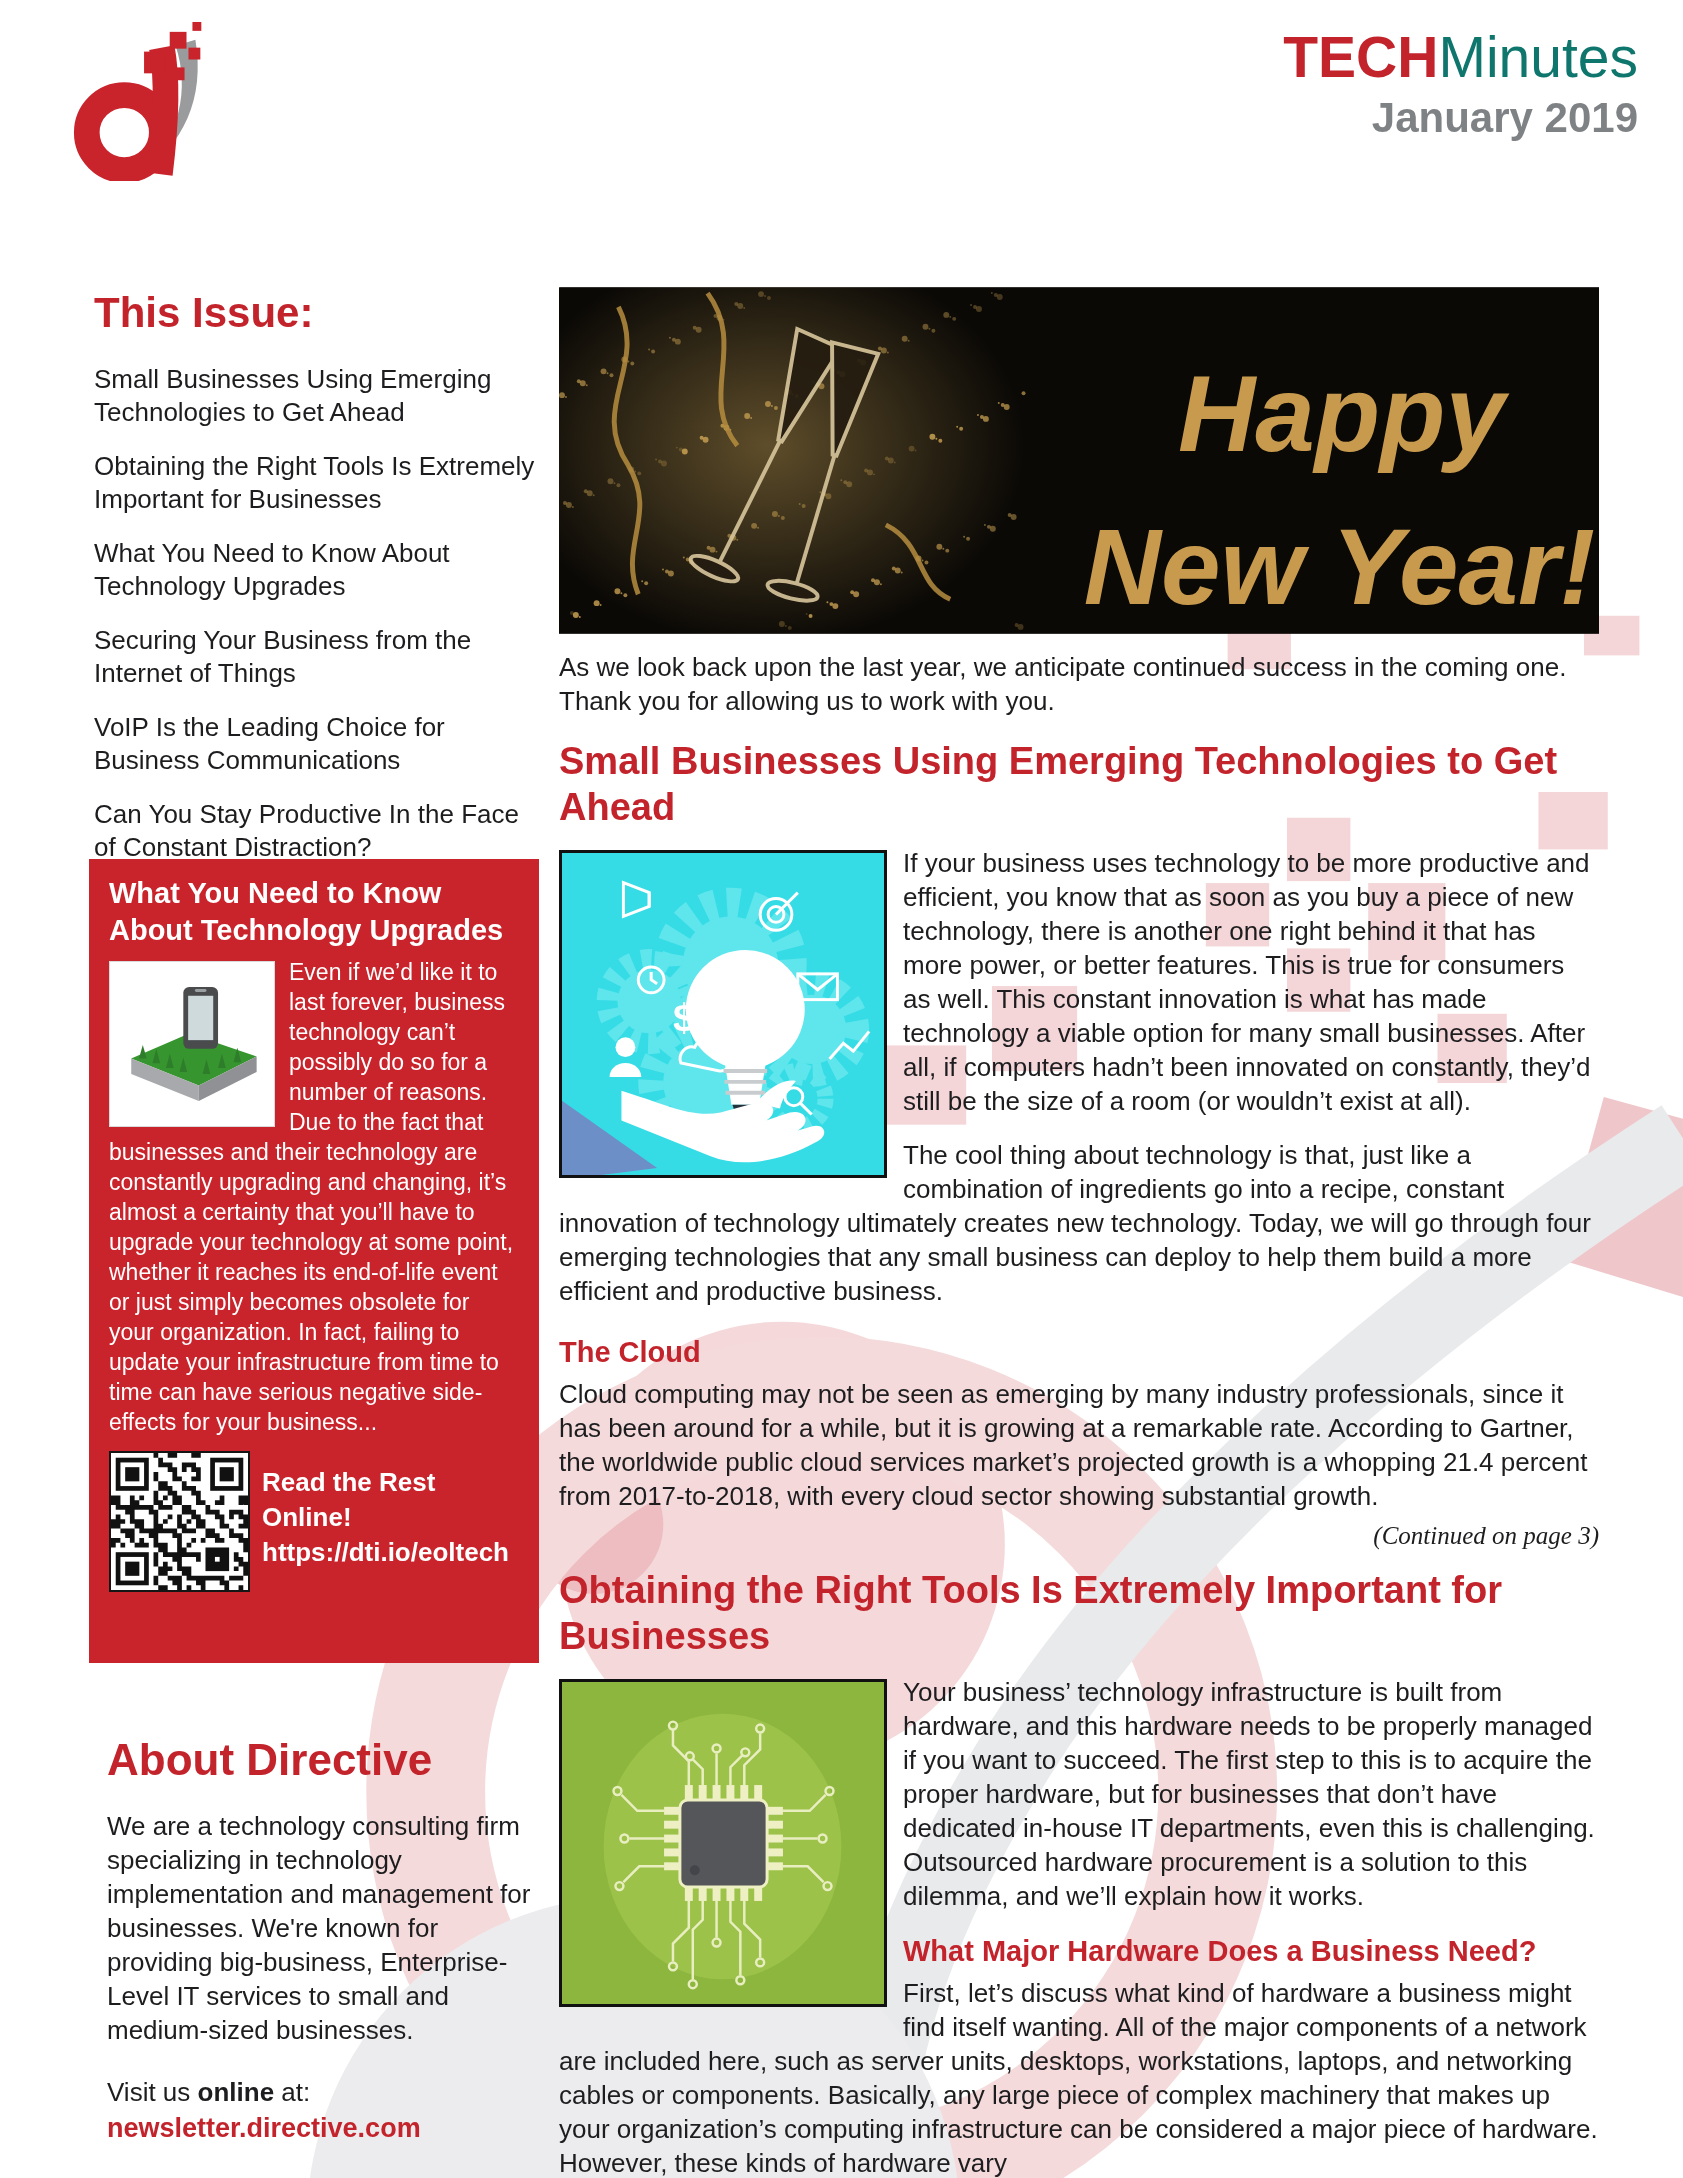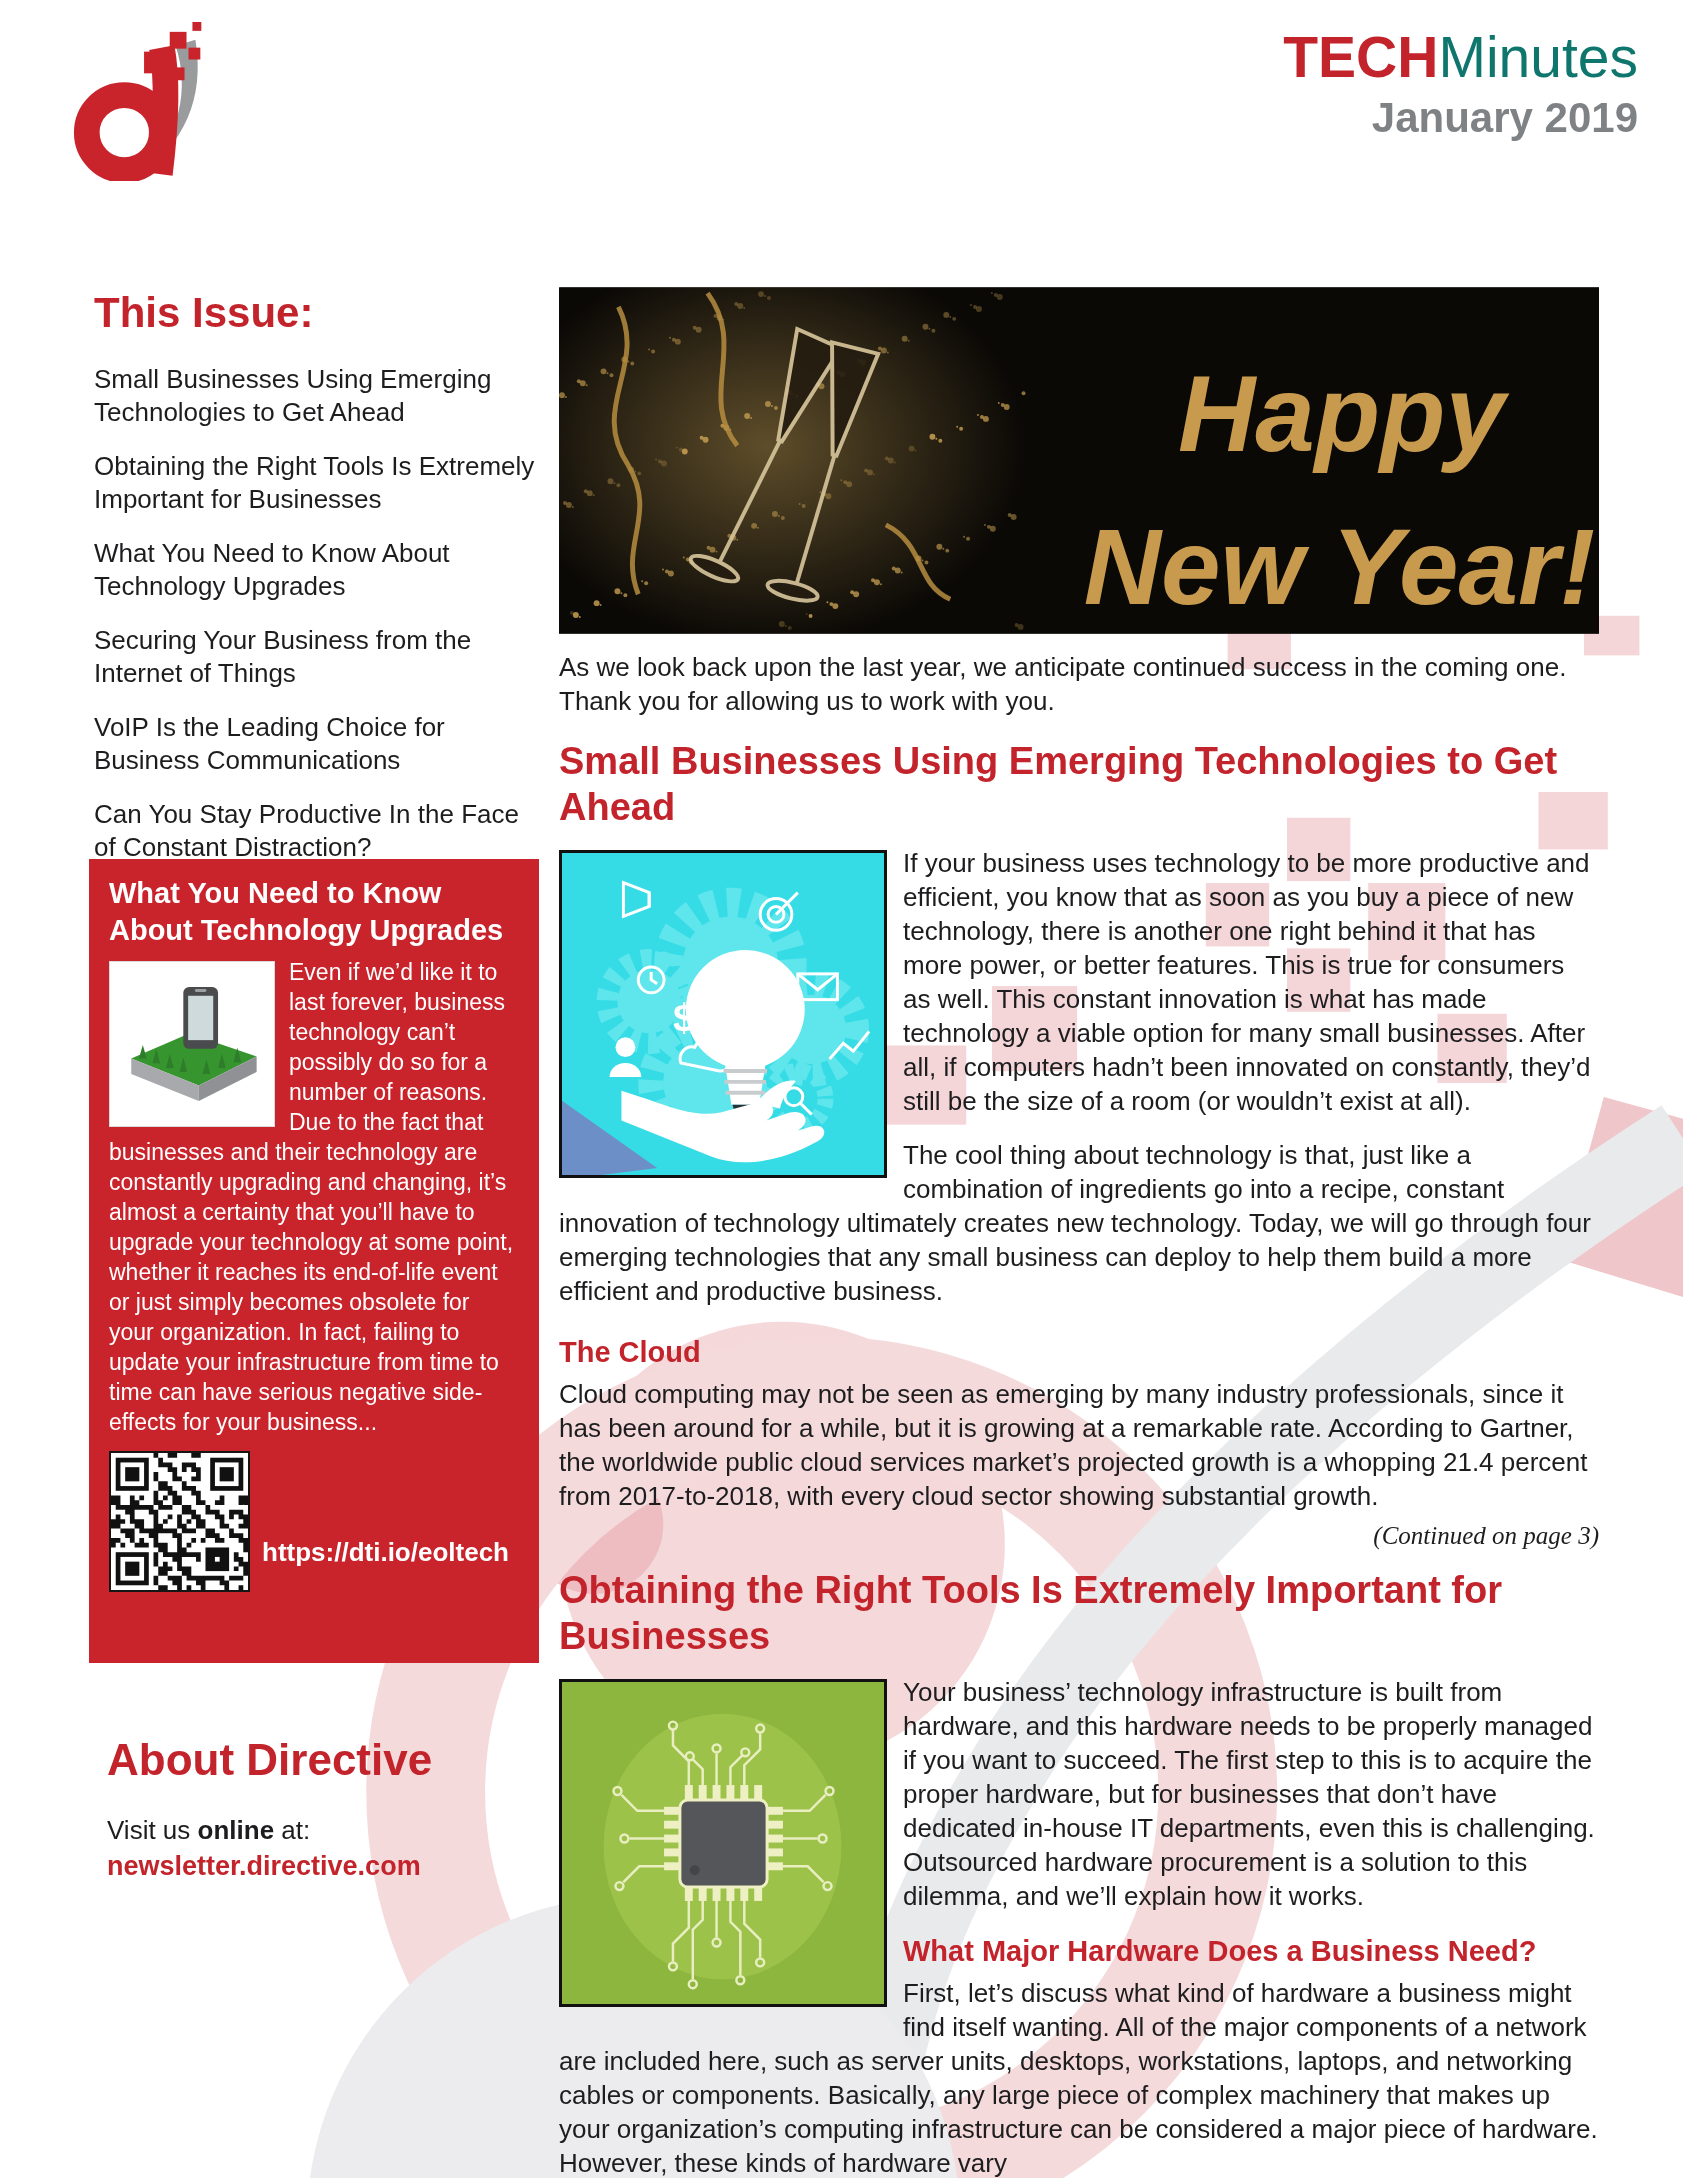--- a/index.html
+++ b/index.html
@@ -148,27 +148,29 @@
       <g fill="#111">
         <rect x="3" y="3" width="3" height="3"></rect>
           <rect x="23" y="3" width="3" height="3"></rect>
           <rect x="3" y="23" width="3" height="3"></rect>
         <rect x="20" y="20" width="5" height="5"></rect>
           <rect x="22" y="22" width="1" height="1" fill="#fff"></rect>
       </g>
       <path class="modules" fill="#111" d="M9 0h1v1h-1zM12 0h1v1h-1zM13 0h1v1h-1zM17 0h1v1h-1zM18 0h1v1h-1zM10 1h1v1h-1zM10 2h1v1h-1zM11 2h1v1h-1zM12 2h1v1h-1zM15 2h1v1h-1zM16 2h1v1h-1zM17 2h1v1h-1zM12 3h1v1h-1zM13 3h1v1h-1zM15 3h1v1h-1zM17 3h1v1h-1zM18 3h1v1h-1zM9 4h1v1h-1zM13 4h1v1h-1zM18 4h1v1h-1zM9 5h1v1h-1zM13 5h1v1h-1zM14 5h1v1h-1zM17 5h1v1h-1zM18 5h1v1h-1zM10 6h1v1h-1zM11 6h1v1h-1zM15 6h1v1h-1zM10 7h1v1h-1zM11 7h1v1h-1zM12 7h1v1h-1zM15 7h1v1h-1zM16 7h1v1h-1zM17 7h1v1h-1zM9 8h1v1h-1zM12 8h1v1h-1zM13 8h1v1h-1zM17 8h1v1h-1zM18 8h1v1h-1zM0 9h1v1h-1zM1 9h1v1h-1zM4 9h1v1h-1zM6 9h1v1h-1zM9 9h1v1h-1zM11 9h1v1h-1zM13 9h1v1h-1zM14 9h1v1h-1zM18 9h1v1h-1zM23 9h1v1h-1zM27 9h1v1h-1zM28 9h1v1h-1zM0 10h1v1h-1zM1 10h1v1h-1zM4 10h1v1h-1zM5 10h1v1h-1zM9 10h1v1h-1zM10 10h1v1h-1zM13 10h1v1h-1zM14 10h1v1h-1zM18 10h1v1h-1zM19 10h1v1h-1zM22 10h1v1h-1zM23 10h1v1h-1zM27 10h1v1h-1zM28 10h1v1h-1zM1 11h1v1h-1zM2 11h1v1h-1zM3 11h1v1h-1zM4 11h1v1h-1zM5 11h1v1h-1zM6 11h1v1h-1zM7 11h1v1h-1zM8 11h1v1h-1zM10 11h1v1h-1zM11 11h1v1h-1zM12 11h1v1h-1zM15 11h1v1h-1zM16 11h1v1h-1zM20 11h1v1h-1zM3 12h1v1h-1zM4 12h1v1h-1zM8 12h1v1h-1zM9 12h1v1h-1zM15 12h1v1h-1zM16 12h1v1h-1zM17 12h1v1h-1zM20 12h1v1h-1zM21 12h1v1h-1zM22 12h1v1h-1zM25 12h1v1h-1zM26 12h1v1h-1zM27 12h1v1h-1zM1 13h1v1h-1zM4 13h1v1h-1zM9 13h1v1h-1zM12 13h1v1h-1zM14 13h1v1h-1zM17 13h1v1h-1zM18 13h1v1h-1zM22 13h1v1h-1zM23 13h1v1h-1zM25 13h1v1h-1zM27 13h1v1h-1zM28 13h1v1h-1zM0 14h1v1h-1zM1 14h1v1h-1zM2 14h1v1h-1zM4 14h1v1h-1zM5 14h1v1h-1zM6 14h1v1h-1zM9 14h1v1h-1zM11 14h1v1h-1zM14 14h1v1h-1zM16 14h1v1h-1zM18 14h1v1h-1zM19 14h1v1h-1zM23 14h1v1h-1zM28 14h1v1h-1zM0 15h1v1h-1zM1 15h1v1h-1zM5 15h1v1h-1zM6 15h1v1h-1zM9 15h1v1h-1zM10 15h1v1h-1zM14 15h1v1h-1zM15 15h1v1h-1zM18 15h1v1h-1zM19 15h1v1h-1zM23 15h1v1h-1zM24 15h1v1h-1zM27 15h1v1h-1zM28 15h1v1h-1zM2 16h1v1h-1zM3 16h1v1h-1zM4 16h1v1h-1zM6 16h1v1h-1zM7 16h1v1h-1zM8 16h1v1h-1zM9 16h1v1h-1zM10 16h1v1h-1zM11 16h1v1h-1zM12 16h1v1h-1zM13 16h1v1h-1zM15 16h1v1h-1zM16 16h1v1h-1zM17 16h1v1h-1zM20 16h1v1h-1zM21 16h1v1h-1zM25 16h1v1h-1zM3 17h1v1h-1zM4 17h1v1h-1zM8 17h1v1h-1zM9 17h1v1h-1zM13 17h1v1h-1zM14 17h1v1h-1zM20 17h1v1h-1zM21 17h1v1h-1zM22 17h1v1h-1zM25 17h1v1h-1zM26 17h1v1h-1zM27 17h1v1h-1zM0 18h1v1h-1zM1 18h1v1h-1zM4 18h1v1h-1zM6 18h1v1h-1zM9 18h1v1h-1zM14 18h1v1h-1zM17 18h1v1h-1zM19 18h1v1h-1zM22 18h1v1h-1zM23 18h1v1h-1zM27 18h1v1h-1zM28 18h1v1h-1zM0 19h1v1h-1zM2 19h1v1h-1zM5 19h1v1h-1zM6 19h1v1h-1zM7 19h1v1h-1zM9 19h1v1h-1zM10 19h1v1h-1zM11 19h1v1h-1zM14 19h1v1h-1zM16 19h1v1h-1zM28 19h1v1h-1zM10 20h1v1h-1zM11 20h1v1h-1zM14 20h1v1h-1zM15 20h1v1h-1zM28 20h1v1h-1zM9 21h1v1h-1zM11 21h1v1h-1zM12 21h1v1h-1zM13 21h1v1h-1zM14 21h1v1h-1zM15 21h1v1h-1zM16 21h1v1h-1zM17 21h1v1h-1zM18 21h1v1h-1zM26 21h1v1h-1zM9 22h1v1h-1zM13 22h1v1h-1zM14 22h1v1h-1zM18 22h1v1h-1zM26 22h1v1h-1zM27 22h1v1h-1zM9 23h1v1h-1zM11 23h1v1h-1zM14 23h1v1h-1zM27 23h1v1h-1zM28 23h1v1h-1zM10 24h1v1h-1zM11 24h1v1h-1zM12 24h1v1h-1zM14 24h1v1h-1zM15 24h1v1h-1zM16 24h1v1h-1zM26 24h1v1h-1zM28 24h1v1h-1zM10 25h1v1h-1zM11 25h1v1h-1zM15 25h1v1h-1zM16 25h1v1h-1zM28 25h1v1h-1zM9 26h1v1h-1zM12 26h1v1h-1zM13 26h1v1h-1zM14 26h1v1h-1zM16 26h1v1h-1zM17 26h1v1h-1zM18 26h1v1h-1zM19 26h1v1h-1zM20 26h1v1h-1zM21 26h1v1h-1zM22 26h1v1h-1zM23 26h1v1h-1zM25 26h1v1h-1zM26 26h1v1h-1zM27 26h1v1h-1zM9 27h1v1h-1zM13 27h1v1h-1zM14 27h1v1h-1zM18 27h1v1h-1zM19 27h1v1h-1zM23 27h1v1h-1zM24 27h1v1h-1zM10 28h1v1h-1zM11 28h1v1h-1zM14 28h1v1h-1zM16 28h1v1h-1zM19 28h1v1h-1zM24 28h1v1h-1zM27 28h1v1h-1z"></path>
     </svg>
     <div class="qr-cta">
+      <div>Read the Rest Online!</div>
       <div>https://dti.io/eoltech</div>
     </div>
   </div>
 </div>
 
 <div class="layer" id="about">
   <div class="about-title">About Directive</div>
+  <div class="about-body">We are a technology consulting firm specializing in technology implementation and management for businesses. We're known for providing big-business, Enterprise-Level IT services to small and medium-sized businesses.</div>
   <div class="visit"><span>Visit us </span><b>online</b><span> at:</span></div>
   <div class="site-link">newsletter.directive.com</div>
 </div>
 
 <div class="layer" id="main">
 
   <svg class="banner" viewBox="0 0 1050 350">
     <rect width="1050" height="350" fill="#0b0906"></rect>
     <radialGradient id="glow" cx="0.5" cy="0.5" r="0.5">
       <stop offset="0" stop-color="#7a6436" stop-opacity="0.75"></stop>

